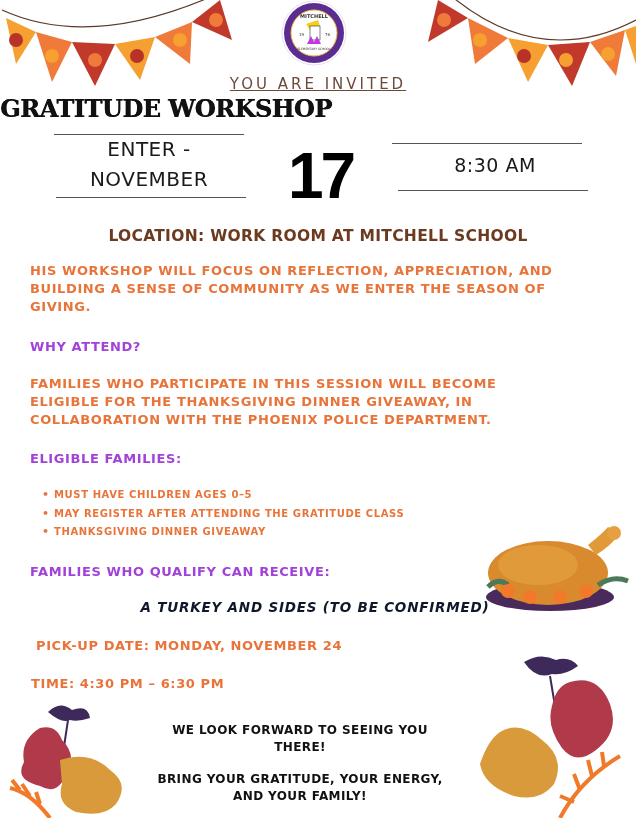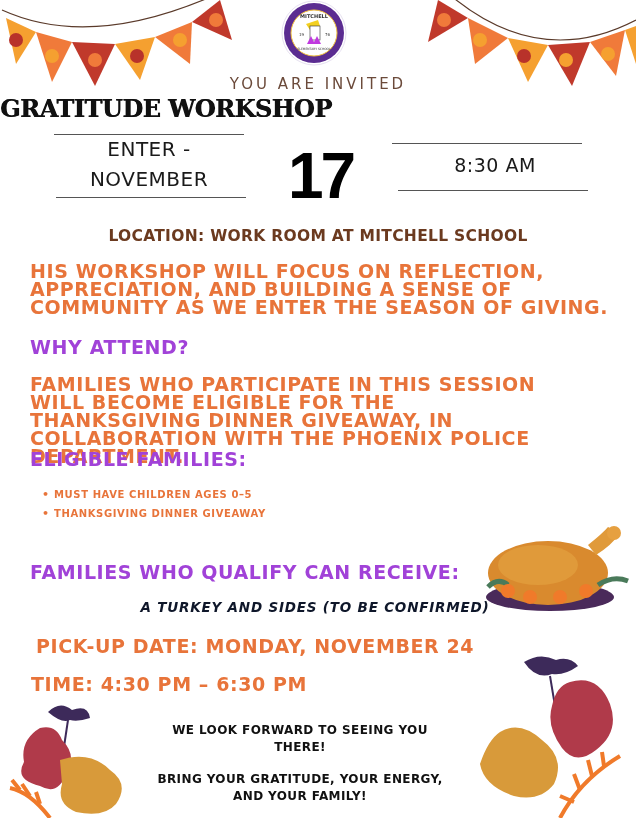--- a/index.html
+++ b/index.html
@@ -1,27 +1,27 @@
 <!DOCTYPE html>
 <html><head>
 <meta charset="utf-8">
 <style>
   html, body { margin: 0; padding: 0; background: #ffffff; }
   body { width: 636px; height: 818px; position: relative; overflow: hidden; font-family: "DejaVu Sans", sans-serif; }
   .abs { position: absolute; }
   .bunting { position: absolute; top: 0; }
   .logo { position: absolute; left: 274px; top: 0; width: 80px; height: 68px; }
-  .invited { position: absolute; top: 75px; left: 0; width: 636px; text-align: center; font-family: "DejaVu Sans", sans-serif; font-size: 15px; letter-spacing: 3px; color: #6b4a3a; }
+  .invited { position: absolute; top: 75px; left: 0; width: 636px; text-align: center; font-family: "DejaVu Sans", sans-serif; font-size: 15px; letter-spacing: 3px; color: #6b4a3a; text-decoration: underline; }
   .title { position: absolute; top: 94px; left: 0; width: 636px; text-align: left; font-family: "DejaVu Serif", serif; font-weight: bold; font-size: 24px; color: #111; letter-spacing: -0.5px; text-shadow: 0.6px 0 0 #111; }
   .hline { position: absolute; height: 1px; background: #555; }
   .date-text { position: absolute; left: 54px; width: 190px; text-align: center; font-size: 20px; color: #1a1a1a; letter-spacing: 0.5px; line-height: 30px; top: 134px; }
   .day-num { position: absolute; left: 288px; top: 136px; font-family: "Liberation Sans", sans-serif; font-weight: bold; font-size: 64px; color: #000; letter-spacing: -3px; line-height: 80px; }
   .time { position: absolute; left: 400px; width: 190px; top: 154px; text-align: center; font-size: 19px; color: #1a1a1a; letter-spacing: 0.5px; }
   .location { position: absolute; top: 227px; left: 0; width: 636px; text-align: center; font-size: 15.5px; font-weight: bold; color: #6b3a1f; letter-spacing: 0.3px; }
-  .para { position: absolute; left: 30px; width: 580px; font-size: 19px; font-weight: bold; letter-spacing: 0.6px; line-height: 18px; color: #e8743a; }
+  .para { position: absolute; left: 30px; width: 580px; font-size: 13px; font-weight: bold; letter-spacing: 0.6px; line-height: 18px; color: #e8743a; }
   .purple { color: #a142d8; }
   .bullets { position: absolute; left: 42px; top: 486px; margin: 0; padding: 0; list-style: none; font-size: 10px; font-weight: bold; color: #e8743a; letter-spacing: 0.6px; line-height: 18.5px; }
   .bullets li::before { content: "• "; font-size: 11px; }
   .italic-line { position: absolute; top: 599px; left: 0; width: 630px; text-align: center; font-size: 13.5px; font-weight: bold; font-style: italic; color: #0f172a; letter-spacing: 0.8px; }
   .closing { position: absolute; left: 150px; width: 300px; text-align: center; font-size: 12px; font-weight: bold; color: #111; letter-spacing: 0.4px; line-height: 17px; }
 </style>
 </head>
 <body>
 
 <svg class="bunting" style="left:0;" width="240" height="90" viewBox="0 0 240 90">
@@ -89,20 +89,21 @@
 <div class="location">LOCATION: WORK ROOM AT MITCHELL SCHOOL</div>
 
 <div class="para" style="top:262px;">HIS WORKSHOP WILL FOCUS ON REFLECTION, APPRECIATION, AND BUILDING A SENSE OF COMMUNITY AS WE ENTER THE SEASON OF GIVING.</div>
 
 <div class="para purple" style="top:338px;">WHY ATTEND?</div>
 <div class="para" style="top:375px; width:520px;">FAMILIES WHO PARTICIPATE IN THIS SESSION WILL BECOME ELIGIBLE FOR THE THANKSGIVING DINNER GIVEAWAY, IN COLLABORATION WITH THE PHOENIX POLICE DEPARTMENT.</div>
 
 <div class="para purple" style="top:450px;">ELIGIBLE FAMILIES:</div>
 <ul class="bullets">
   <li>MUST HAVE CHILDREN AGES 0–5</li>
+  <li>MAY REGISTER AFTER ATTENDING THE GRATITUDE CLASS</li>
   <li>THANKSGIVING DINNER GIVEAWAY</li>
 </ul>
 
 <div class="para purple" style="top:563px;">FAMILIES WHO QUALIFY CAN RECEIVE:</div>
 <div class="italic-line">A TURKEY AND SIDES (TO BE CONFIRMED)</div>
 
 <div class="para" style="top:637px; left:36px;">PICK-UP DATE: MONDAY, NOVEMBER 24</div>
 <div class="para" style="top:675px; left:31px;">TIME: 4:30 PM – 6:30 PM</div>
 
 <div class="closing" style="top:722px; left:160px; width:280px;">WE LOOK FORWARD TO SEEING YOU THERE!</div>

